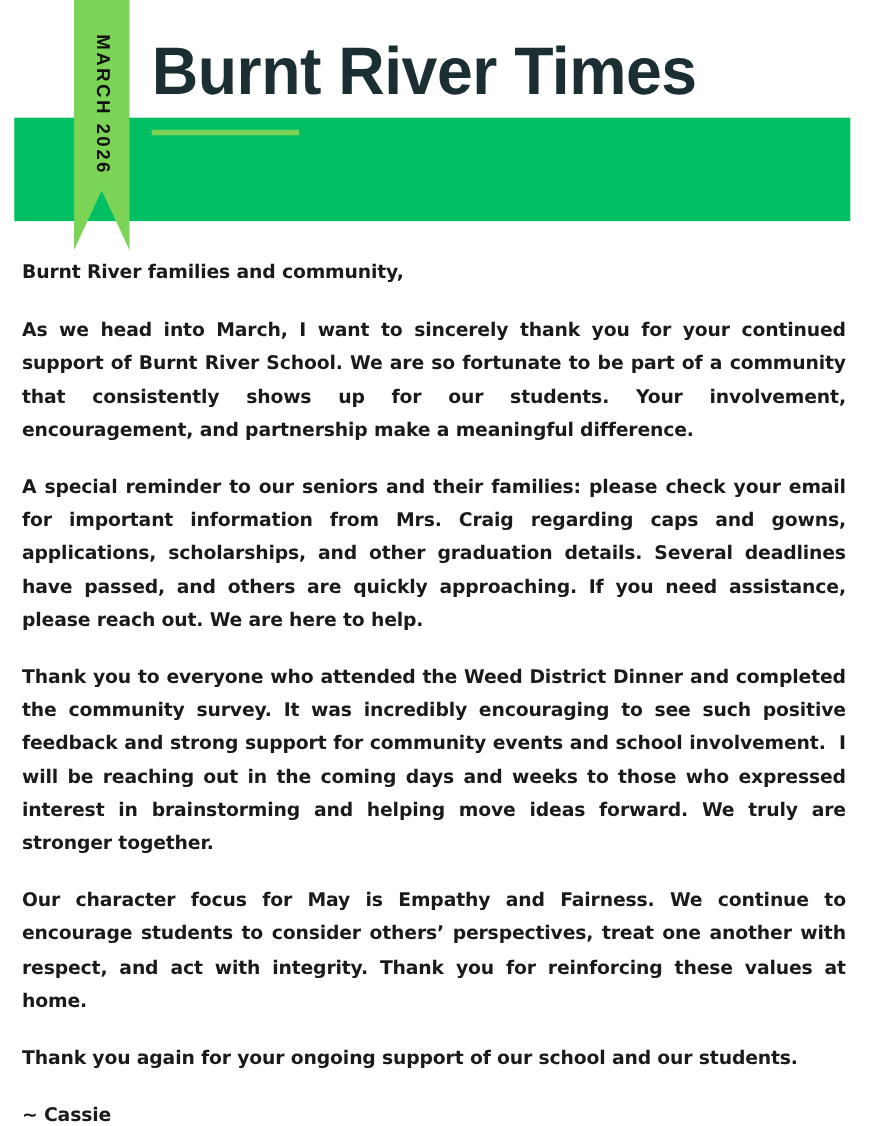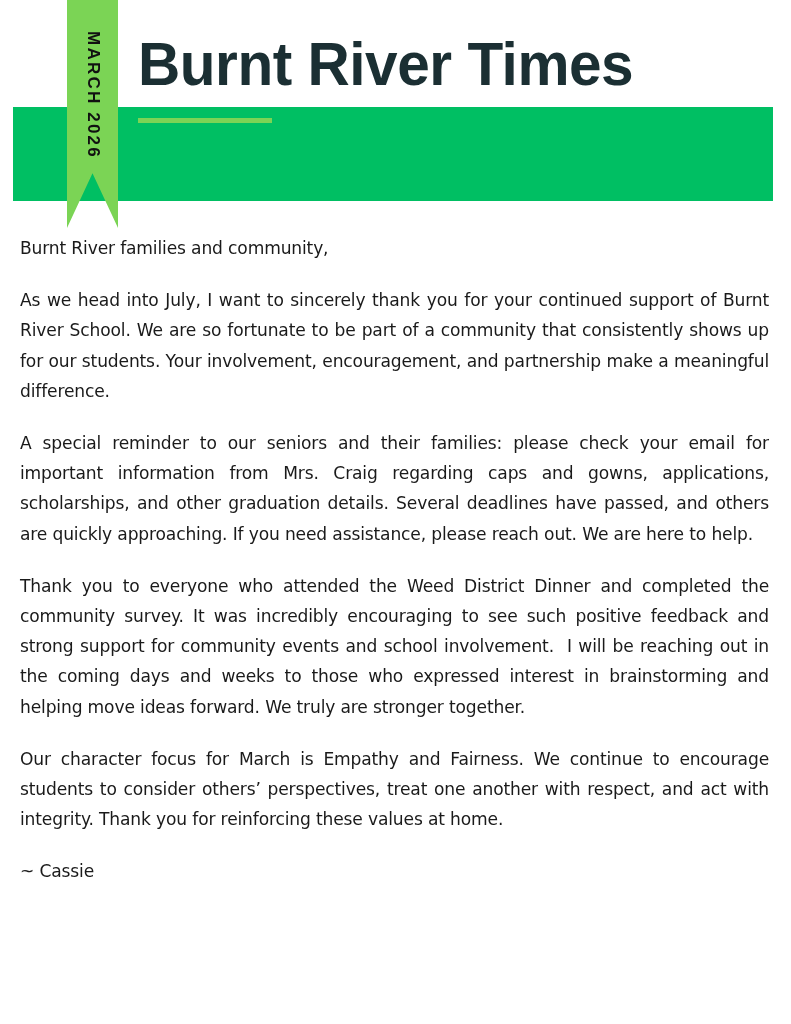--- a/index.html
+++ b/index.html
@@ -103,20 +103,21 @@
     margin: 0 0 22px 0;
     font-family: "DejaVu Sans", sans-serif;
     font-size: 17.1px;
     line-height: 30.2px;
     color: #1a1a1a;
     letter-spacing: -0.15px;
     text-align: justify;
     -webkit-hyphens: none;
     hyphens: none;
     white-space: pre-wrap;
+    font-weight: bold;
   }
 
   .letter p.no-justify {
     text-align: left;
   }
 
   .letter p:last-child {
     margin-bottom: 0;
   }
 </style>
@@ -134,24 +135,25 @@
     <div class="ribbon-label">
       <span>MARCH 2026</span>
     </div>
   </div>
 
 </div>
 
 <div class="letter">
   <p class="no-justify">Burnt River families and community,</p>
 
-  <p>As we head into July, I want to sincerely thank you for your continued support of Burnt River School. We are so fortunate to be part of a community that consistently shows up for our students. Your involvement, encouragement, and partnership make a meaningful difference.</p>
+  <p>As we head into March, I want to sincerely thank you for your continued support of Burnt River School. We are so fortunate to be part of a community that consistently shows up for our students. Your involvement, encouragement, and partnership make a meaningful difference.</p>
 
   <p>A special reminder to our seniors and their families: please check your email for important information from Mrs. Craig regarding caps and gowns, applications, scholarships, and other graduation details. Several deadlines have passed, and others are quickly approaching. If you need assistance, please reach out. We are here to help.</p>
 
   <p>Thank you to everyone who attended the Weed District Dinner and completed the community survey. It was incredibly encouraging to see such positive feedback and strong support for community events and school involvement.  I will be reaching out in the coming days and weeks to those who expressed interest in brainstorming and helping move ideas forward. We truly are stronger together.</p>
 
-  <p>Our character focus for March is Empathy and Fairness. We continue to encourage students to consider others’ perspectives, treat one another with respect, and act with integrity. Thank you for reinforcing these values at home.</p>
+  <p>Our character focus for May is Empathy and Fairness. We continue to encourage students to consider others’ perspectives, treat one another with respect, and act with integrity. Thank you for reinforcing these values at home.</p>
 
 
+  <p class="no-justify">Thank you again for your ongoing support of our school and our students.</p>
 
   <p class="no-justify">~ Cassie</p>
 </div>
 
 </body></html>

